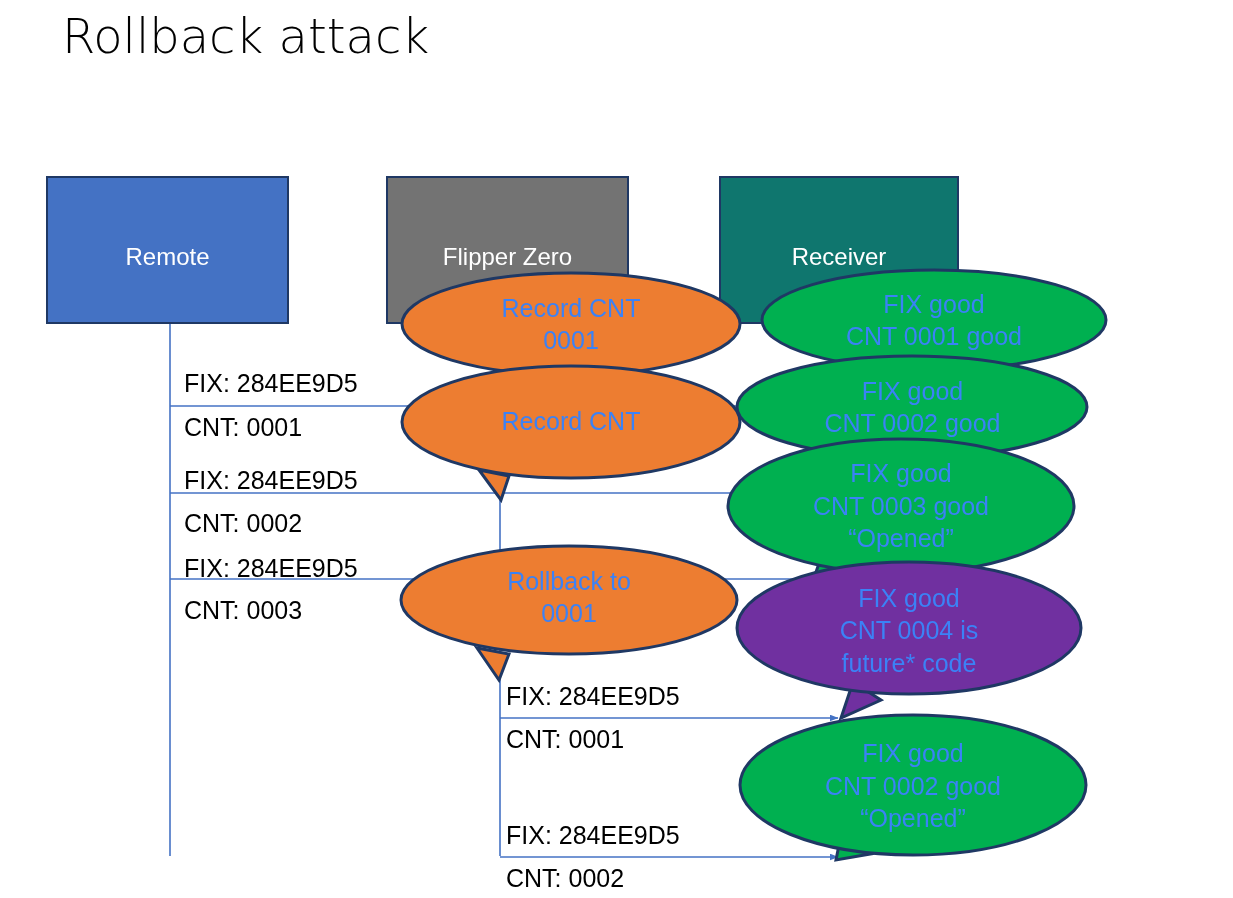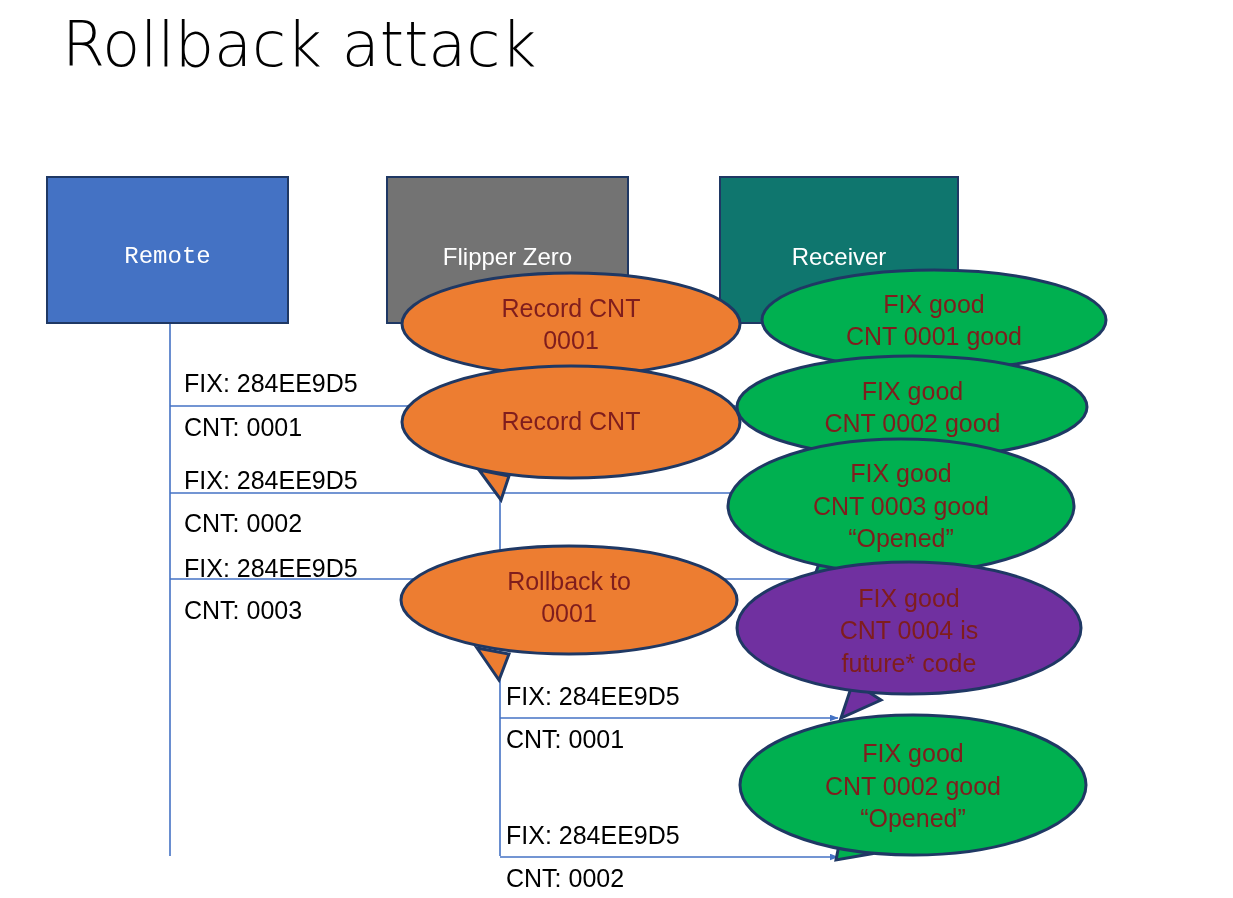--- a/index.html
+++ b/index.html
@@ -14,21 +14,21 @@
     position: relative;
     width: 1233px;
     height: 898px;
     background: #ffffff;
     overflow: hidden;
   }
   #title {
     position: absolute;
     left: 62px;
     top: 8px;
-    font-size: 62px;
+    font-size: 48px;
     font-weight: 300;
     color: #000000;
     letter-spacing: 0px;
     white-space: nowrap;
     font-family: "DejaVu Sans", sans-serif;
     font-stretch: condensed;
   }
   .lane-box {
     position: absolute;
     border: 2px solid #1F3864;
@@ -40,35 +40,35 @@
     justify-content: center;
     padding-bottom: 6px;
   }
   .lane-label {
     line-height: 1.1;
   }
   #box-remote { left: 46px;  top: 176px; width: 243px; height: 148px; background: #4472C4; }
   #box-flipper{ left: 386px; top: 176px; width: 243px; height: 148px; background: #737373; }
   #box-receiver{left: 719px; top: 176px; width: 240px; height: 148px; background: #0f766e; }
 
-  #box-remote   .lane-label { padding-bottom: 46px; font-family: Liberation Mono, monospace; }
+  #box-remote   .lane-label { padding-bottom: 46px; }
   #box-flipper  .lane-label { padding-bottom: 46px; }
   #box-receiver .lane-label { padding-bottom: 46px; }
 
   svg#wires {
     position: absolute;
     left: 0; top: 0;
     width: 1233px;
     height: 898px;
     overflow: visible;
   }
 
   .callout {
     position: absolute;
-    color: #7f1d1d;
+    color: #3b82f6;
     font-size: 25px;
     line-height: 1.30;
     text-align: center;
     display: flex;
     align-items: center;
     justify-content: flex-end;
     box-sizing: border-box;
   }
   .callout .txt {
     position: relative;

